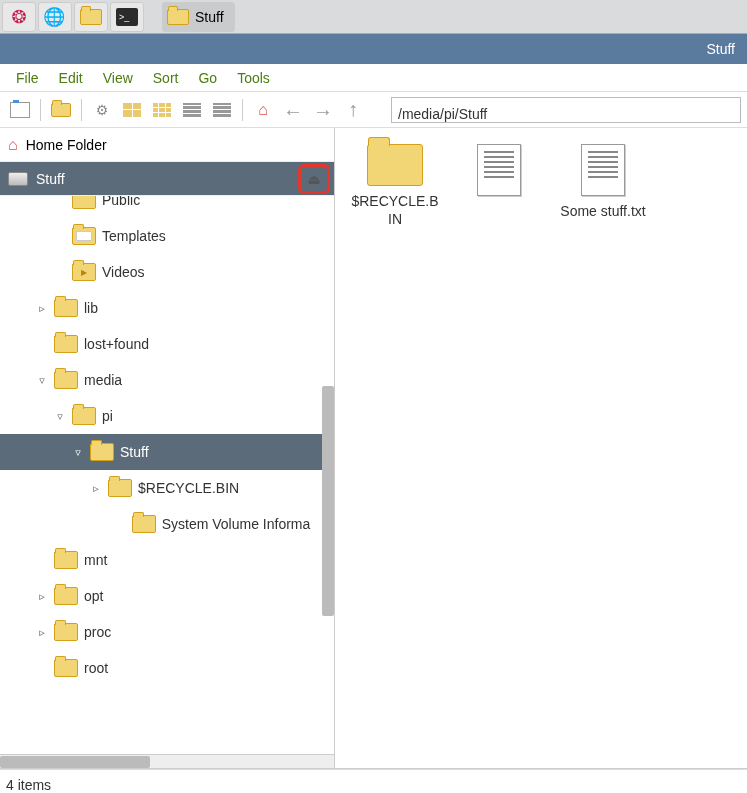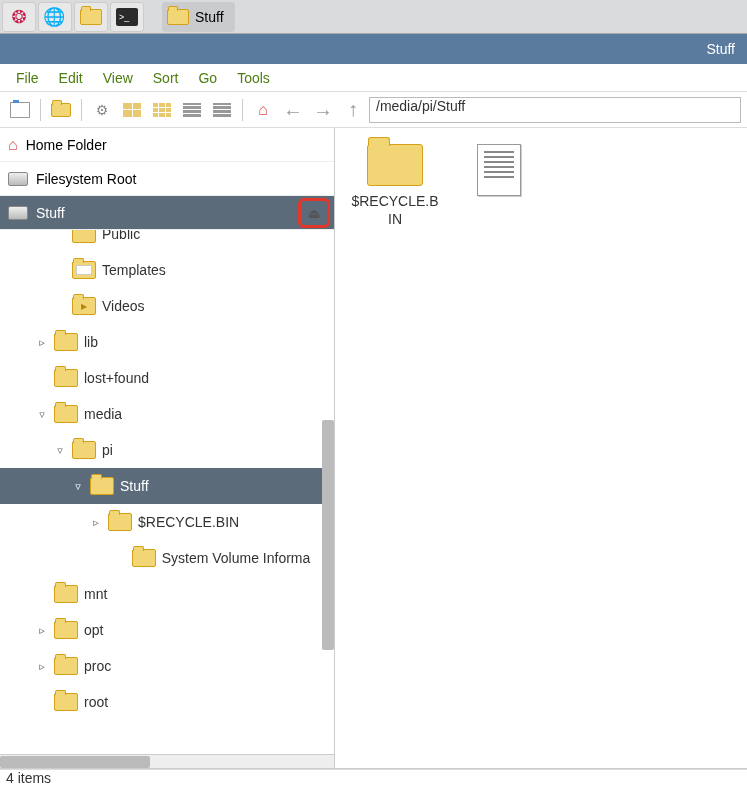--- a/index.html
+++ b/index.html
@@ -19,21 +19,21 @@
   .titlebar { height: 30px; background: #5a7a9e; color: #fff; display: flex; align-items: center; justify-content: flex-end; padding: 0 12px; font-size: 15px; }
   
   
   .menubar { height: 28px; display: flex; align-items: center; padding: 0 6px; border-bottom: 1px solid #ddd; background: #fff; }
   .menubar span { padding: 4px 10px; color: #4d7c0f; cursor: pointer; }
   
   
   .toolbar { height: 36px; display: flex; align-items: center; padding: 2px 6px; gap: 2px; border-bottom: 1px solid #ddd; background: #fff; }
   .tbtn { width: 28px; height: 28px; display: flex; align-items: center; justify-content: center; cursor: pointer; border-radius: 3px; }
   .tsep { width: 1px; height: 22px; background: #ccc; margin: 0 4px; }
-  .pathbar { flex: 1; height: 26px; border: 1px solid #bbb; padding: 0 6px; display: flex; align-items: flex-start; color: #333; background: #fff; margin-left: 0; }
+  .pathbar { flex: 1; height: 26px; border: 1px solid #bbb; padding: 0 6px; display: flex; align-items: flex-end; color: #333; background: #fff; margin-left: 22px; }
   .newtab-ic { width: 20px; height: 16px; border: 1px solid #999; background: #fff; position: relative; }
   .newtab-ic::after { content:''; position:absolute; top:-3px; left:2px; width:6px; height:3px; background:#4a90d9; }
   .home-ic { color: #d9534f; font-size: 16px; }
   .nav-arrow { color: #999; font-size: 20px; }
   .viewmode { width: 18px; height: 14px; display: grid; grid-template-columns: 1fr 1fr; grid-template-rows: 1fr 1fr; gap: 1px; }
   .viewmode span { background: #e8c970; }
   .viewmode.list { grid-template-columns: 1fr; grid-template-rows: repeat(4,1fr); }
   .viewmode.list span { background: #999; }
   
   
@@ -63,21 +63,21 @@
   .content { flex: 1; background: #fff; padding: 12px; overflow: auto; }
   .icons-grid { display: flex; flex-wrap: wrap; gap: 8px; align-content: flex-start; }
   .file-item { width: 96px; display: flex; flex-direction: column; align-items: center; text-align: center; cursor: pointer; padding: 4px; }
   .folder-lg { width: 56px; height: 42px; background: #f2d675; border: 1px solid #d4a017; border-radius: 3px; position: relative; margin-bottom: 6px; }
   .folder-lg::before { content:''; position:absolute; top:-8px; left:0; width:20px; height:8px; background:#f2d675; border:1px solid #d4a017; border-bottom:none; border-radius:3px 3px 0 0; }
   .doc-lg { width: 44px; height: 52px; background: #fff; border: 1px solid #999; box-shadow: 1px 1px 0 #ccc; padding: 6px; margin-bottom: 6px; display: flex; flex-direction: column; gap: 3px; }
   .doc-lg span { height: 2px; background: #888; }
   .file-label { font-size: 14px; color: #333; line-height: 1.3; word-break: break-word; }
   
   
-  .statusbar { height: 24px; display: flex; align-items: flex-start; padding: 0 6px; font-size: 13px; color: #333; border-top: 1px solid #ddd; }
+  .statusbar { height: 24px; display: flex; align-items: flex-end; padding: 0 6px; font-size: 13px; color: #333; border-top: 1px solid #ddd; }
   
   
   .hscroll { height: 14px; background: #eee; border-top: 1px solid #ccc; position: relative; }
   .hscroll-thumb { position: absolute; left: 0; top: 1px; height: 12px; width: 150px; background: #bbb; border-radius: 2px; }
 </style>
 </head>
 <body>
 
 <div class="taskbar">
   <div class="taskbar-item">
@@ -180,24 +180,20 @@
 </div>
 
 <div class="main">
 
   <div class="sidebar">
     <div class="places" style="position:relative">
       <div class="place">
         <span class="home-ic">⌂</span>
         <span>Home Folder</span>
       </div>
-      <div class="place">
-        <span class="disk-ic"></span>
-        <span>Filesystem Root</span>
-      </div>
       <div class="place selected" style="position:relative">
         <span class="disk-ic"></span>
         <span>Stuff</span>
         <div class="eject-btn">
           <span>⏏</span>
         </div>
         <div class="eject-highlight" style="right:4px;top:2px;width:32px;height:30px"></div>
       </div>
     </div>
     <div class="tree" id="tree">
@@ -287,19 +283,30 @@
         <div class="file-item">
           <div class="doc-lg">
             <span></span>
             <span></span>
             <span></span>
             <span></span>
             <span></span>
             <span></span>
           </div>
         </div>
+        <div class="file-item">
+          <div class="doc-lg">
+            <span></span>
+            <span></span>
+            <span></span>
+            <span></span>
+            <span></span>
+            <span></span>
+          </div>
+          <div class="file-label">Some stuff.txt</div>
+        </div>
       </div>
   </div>
 </div>
 
 <div class="statusbar">
   <span>4 items</span>
 </div>
 
 </body></html>

